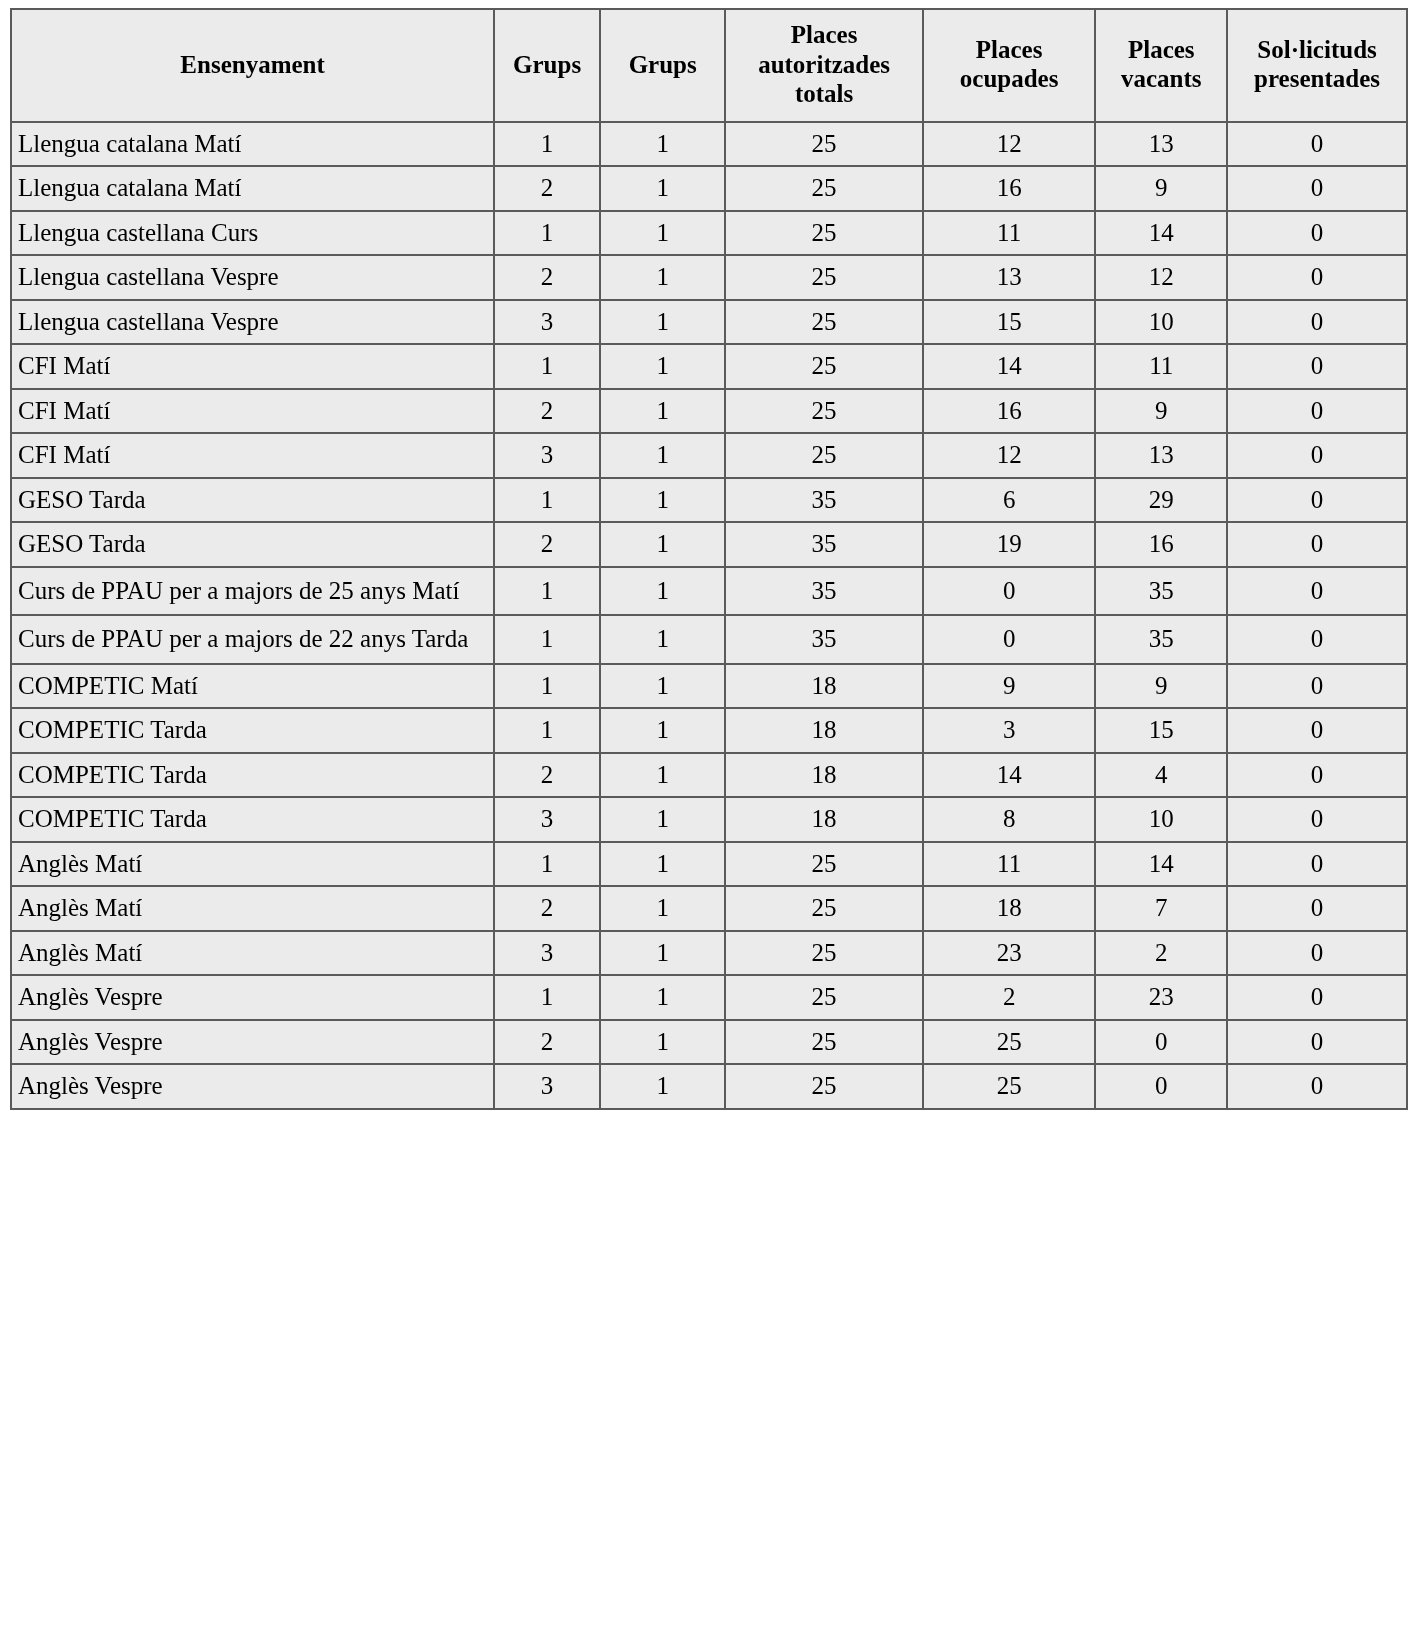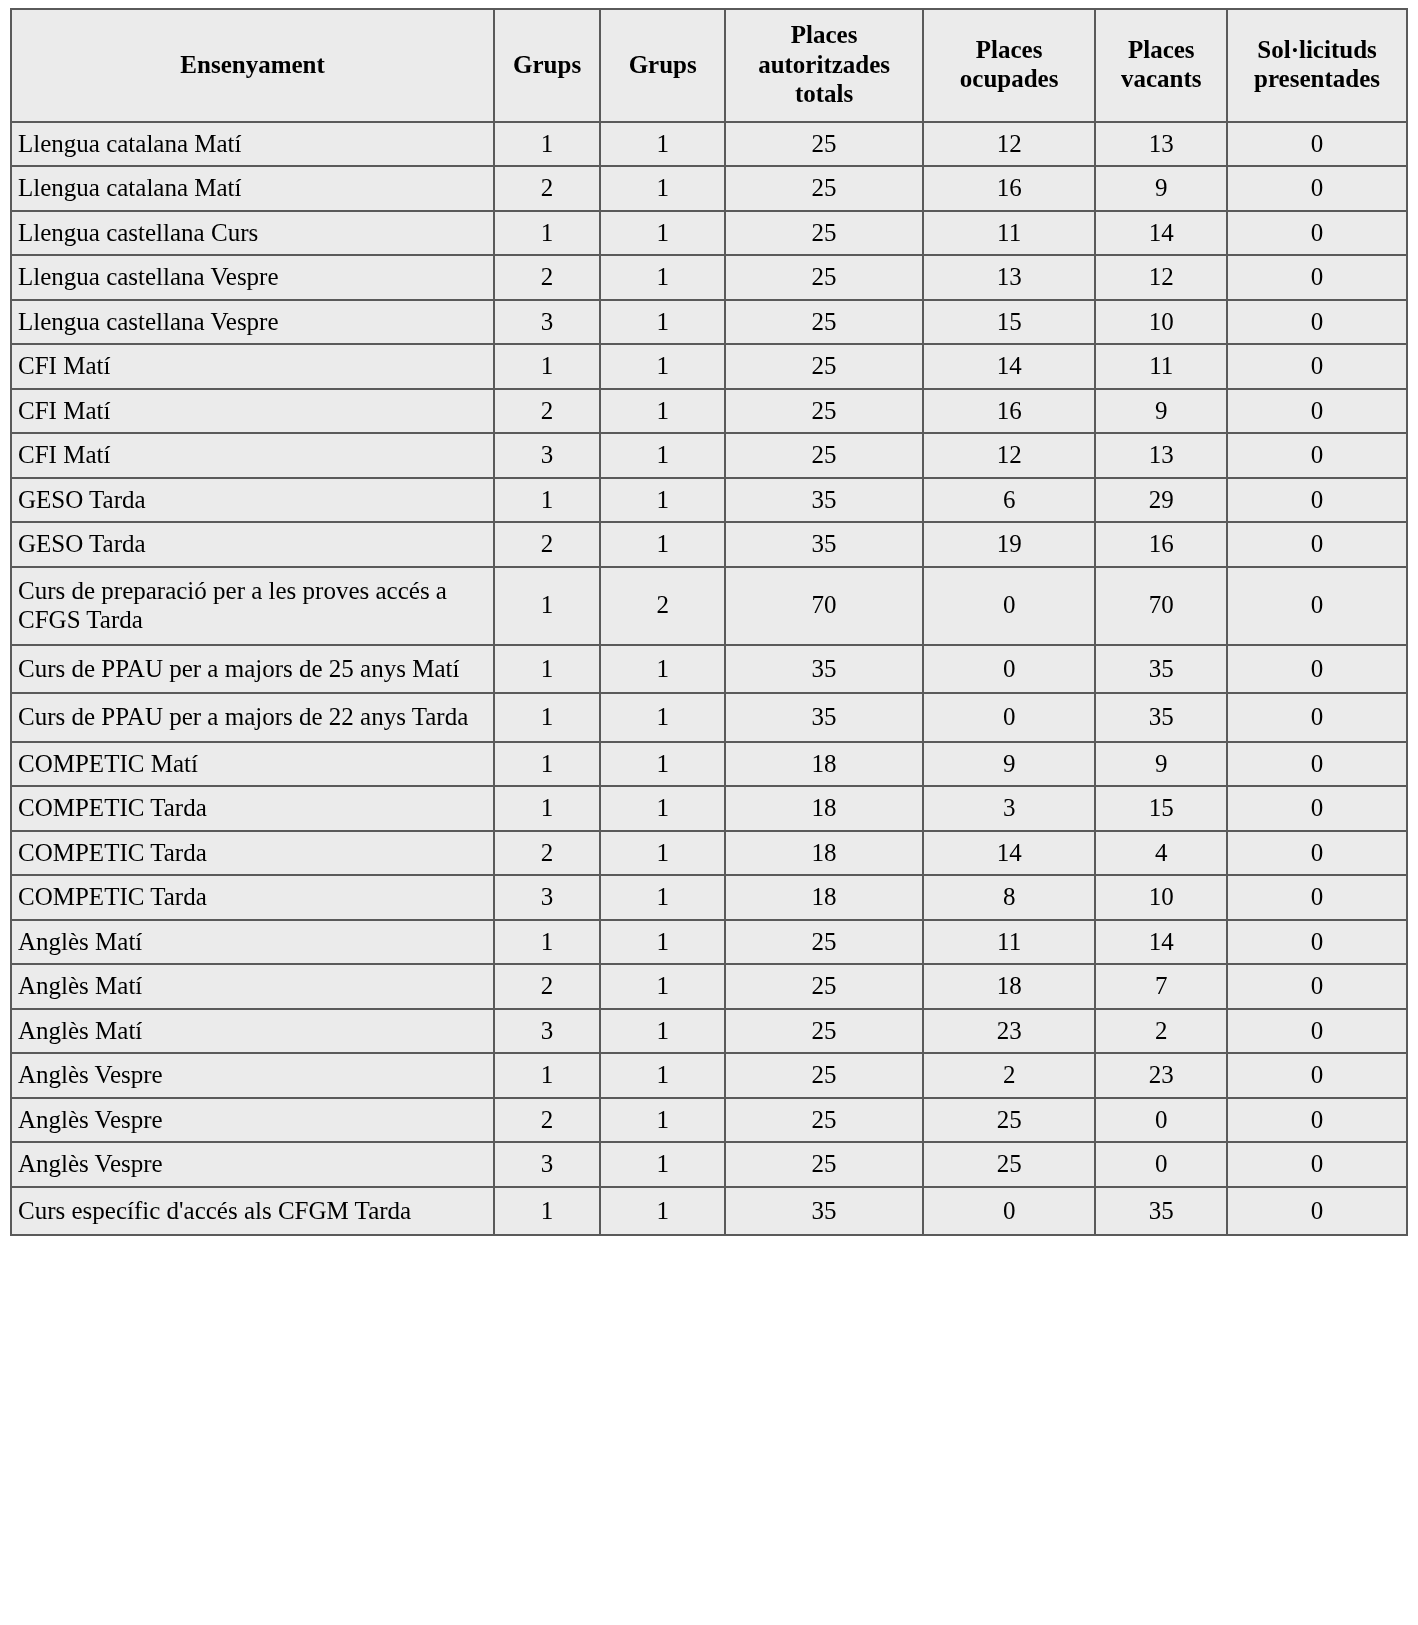--- a/index.html
+++ b/index.html
@@ -190,29 +190,20 @@
         <tr>
           <td class="cell-name">GESO Tarda</td>
           <td class="cell-num">2</td>
           <td class="cell-num">1</td>
           <td class="cell-num">35</td>
           <td class="cell-num">19</td>
           <td class="cell-num">16</td>
           <td class="cell-num">0</td>
         </tr>
         <tr class="row-tall">
-          <td class="cell-name">Curs de preparació per a les proves accés a CFGS Tarda</td>
-          <td class="cell-num">1</td>
-          <td class="cell-num">2</td>
-          <td class="cell-num">70</td>
-          <td class="cell-num">0</td>
-          <td class="cell-num">70</td>
-          <td class="cell-num">0</td>
-        </tr>
-        <tr class="row-tall">
           <td class="cell-name">Curs de PPAU per a majors de 25 anys Matí</td>
           <td class="cell-num">1</td>
           <td class="cell-num">1</td>
           <td class="cell-num">35</td>
           <td class="cell-num">0</td>
           <td class="cell-num">35</td>
           <td class="cell-num">0</td>
         </tr>
         <tr class="row-tall">
           <td class="cell-name">Curs de PPAU per a majors de 22 anys Tarda</td>
@@ -304,26 +295,17 @@
           <td class="cell-num">0</td>
           <td class="cell-num">0</td>
         </tr>
         <tr>
           <td class="cell-name">Anglès Vespre</td>
           <td class="cell-num">3</td>
           <td class="cell-num">1</td>
           <td class="cell-num">25</td>
           <td class="cell-num">25</td>
           <td class="cell-num">0</td>
-          <td class="cell-num">0</td>
-        </tr>
-        <tr class="row-tall">
-          <td class="cell-name">Curs específic d'accés als CFGM Tarda</td>
-          <td class="cell-num">1</td>
-          <td class="cell-num">1</td>
-          <td class="cell-num">35</td>
-          <td class="cell-num">0</td>
-          <td class="cell-num">35</td>
           <td class="cell-num">0</td>
         </tr>
       </tbody>
   </table>
 </div>
 
 </body></html>

